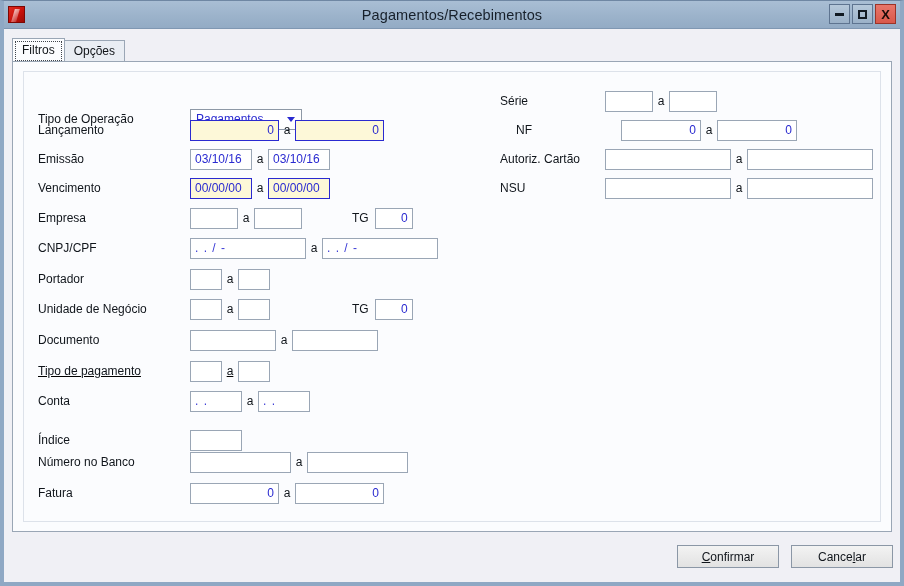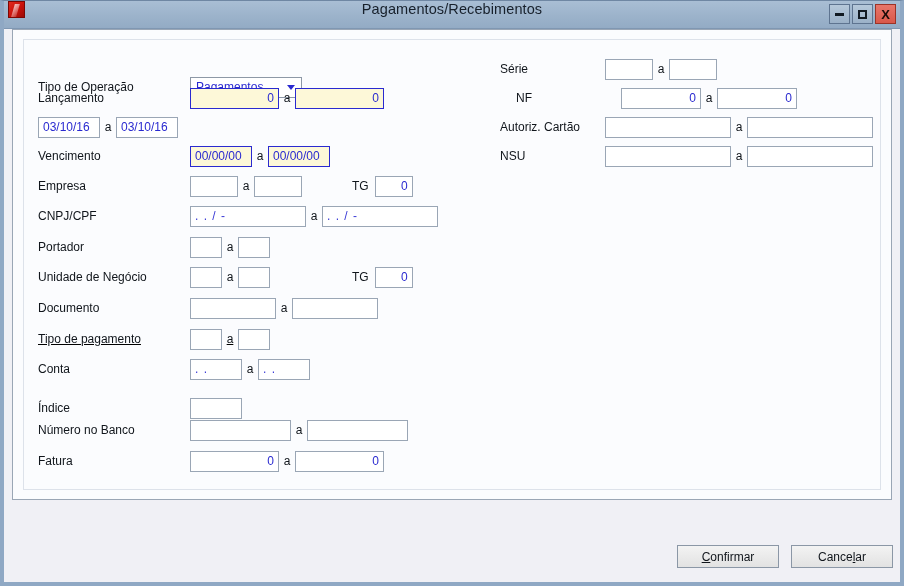--- a/index.html
+++ b/index.html
@@ -23,20 +23,21 @@
     border-bottom: 4px solid #8fa8c4;
   }
 
   
   #titlebar {
     position: relative;
     height: 28px;
     background: linear-gradient(to bottom, #a9bed4 0%, #9cb3cb 55%, #93abc5 100%);
     border-bottom: 1px solid #7f97b2;
     display: flex;
+    align-items: center;
   }
   #app-icon {
     width: 17px; height: 17px;
     margin-left: 4px;
     background: linear-gradient(135deg,#e02a1e 0%,#c8100a 55%,#9c0b06 100%);
     border: 1px solid #7d0703;
     position: relative;
     flex: 0 0 auto;
   }
   #app-icon::after {
@@ -229,40 +230,50 @@
       <div class="wbtn">
           <span class="bar"></span>
         </div>
       <div class="wbtn">
           <span class="sq"></span>
         </div>
       <div class="wbtn close">X</div>
     </div>
   </div>
 
+  <div id="tabstrip">
+    <div class="tab active">
+      <span>Filtros</span>
+      <span class="focus-ring"></span>
+    </div>
+    <div class="tab">
+      <span>Opções</span>
+    </div>
+  </div>
 
   <div id="panel">
     <div id="groupbox">
 
       <div class="row" style="left:14px; top:36px; width:420px;">
         <span class="lbl" style="width:152px;">Tipo de Operação</span>
         <div class="combo" style="width:112px;">
           <span>Pagamentos</span>
           <span class="arrow"></span>
         </div>
       </div>
 
       <div class="row" style="left:14px; top:47px; width:420px;">
         <span class="lbl" style="width:152px;">Lançamento</span>
         <div class="fld num hl" style="width:89px;">0</div>
         <span class="sep">a</span>
         <div class="fld num hl" style="width:89px;">0</div>
       </div>
 
       <div class="row" style="left:14px; top:76px; width:420px;">
+        <span class="lbl" style="width:152px;">Emissão</span>
         <div class="fld" style="width:62px;">03/10/16</div>
         <span class="sep">a</span>
         <div class="fld" style="width:62px;">03/10/16</div>
       </div>
 
       <div class="row" style="left:14px; top:105px; width:420px;">
         <span class="lbl" style="width:152px;">Vencimento</span>
         <div class="fld hl" style="width:62px;">00/00/00</div>
         <span class="sep">a</span>
         <div class="fld hl" style="width:62px;">00/00/00</div>

